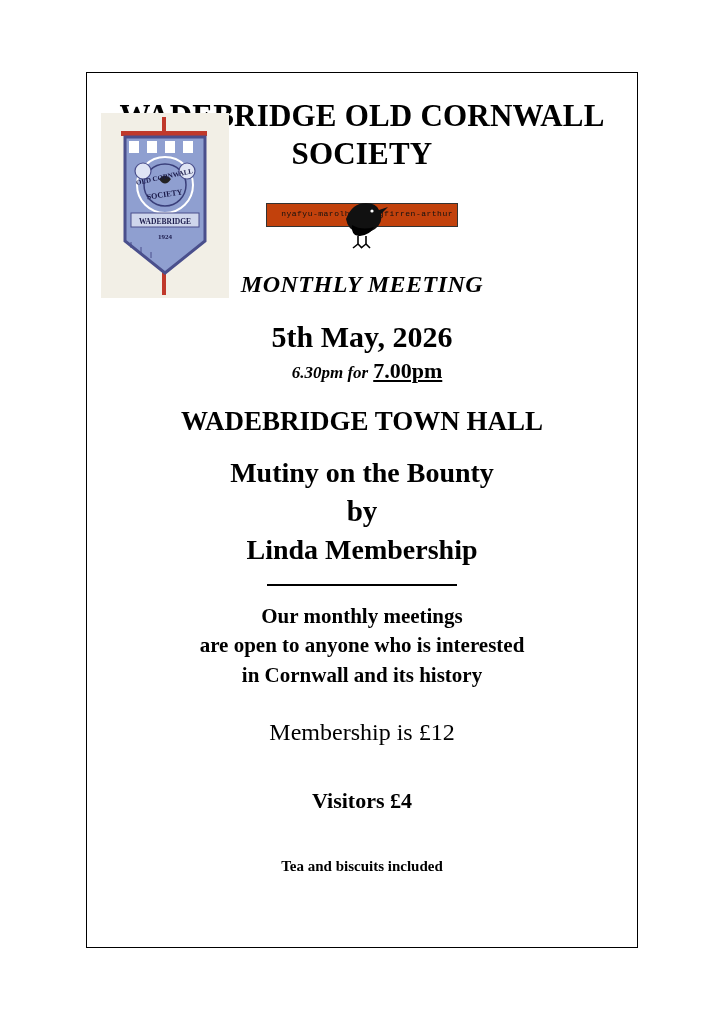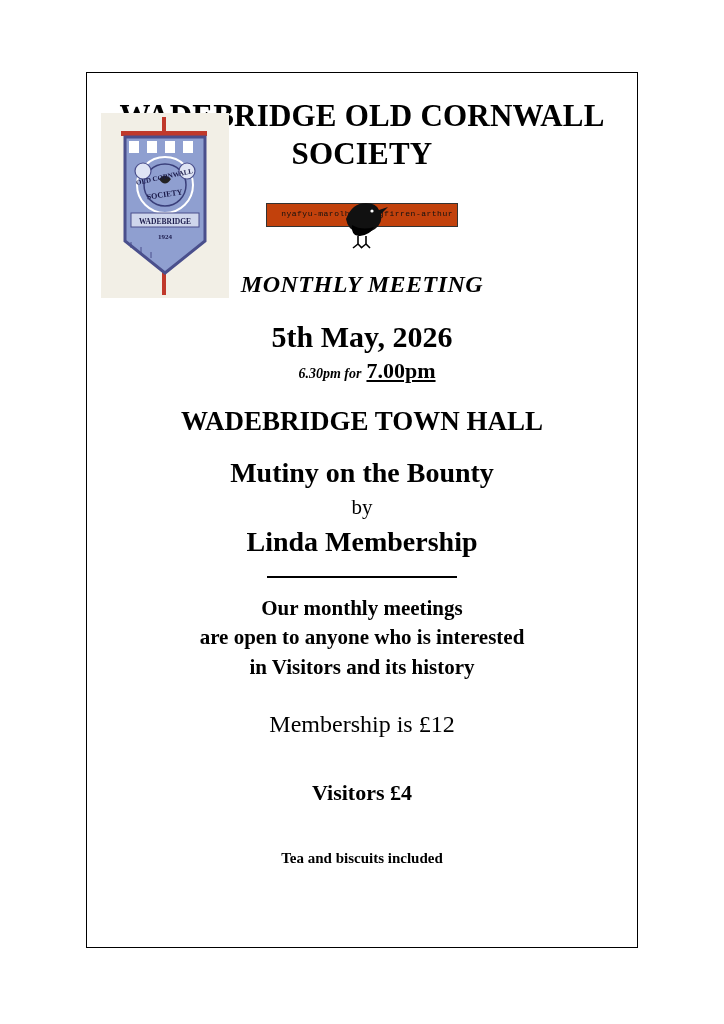--- a/index.html
+++ b/index.html
@@ -106,42 +106,42 @@
     font-size: 30px;
     margin: 22px 0 0 0;
   }
   .time-line {
     margin: 4px 0 0 0;
     font-size: 20px;
     font-weight: bold;
   }
   .time-early {
     font-style: italic;
-    font-size: 14px;
+    font-size: 17px;
     font-weight: bold;
     margin-left: 10px;
   }
   .time-main {
     text-decoration: underline;
     font-size: 22px;
     font-weight: bold;
   }
   .venue-line {
     font-weight: bold;
     font-size: 27px;
     margin: 22px 0 0 0;
   }
   .talk-title {
     font-weight: bold;
     font-size: 28px;
     margin: 20px 0 0 0;
   }
   .by-line {
-    font-weight: normal;
-    font-size: 21px;
+    font-weight: bold;
+    font-size: 29px;
     margin: 6px 0 0 0;
   }
   .speaker {
     font-weight: bold;
     font-size: 28px;
     margin: 6px 0 0 0;
   }
   .rule {
     width: 190px;
     height: 0;
@@ -246,21 +246,21 @@
       <div class="venue-line">WADEBRIDGE TOWN HALL</div>
       <div class="talk-title">Mutiny on the Bounty</div>
       <div class="by-line">by</div>
       <div class="speaker">Linda Membership</div>
 
       <div class="rule"></div>
 
       <div class="blurb">
         <div>Our monthly meetings</div>
         <div>are open to anyone who is interested</div>
-        <div>in Visitors and its history</div>
+        <div>in Cornwall and its history</div>
       </div>
 
       <div class="membership">Membership is £12</div>
       <div class="visitors">Visitors £4</div>
       <div class="tea">Tea and biscuits included</div>
 
     </div>
   </div>
 </div>
 

